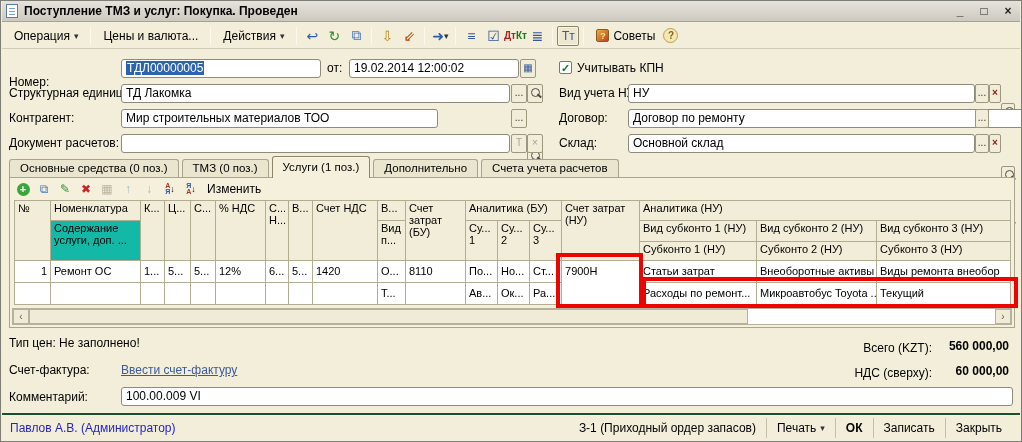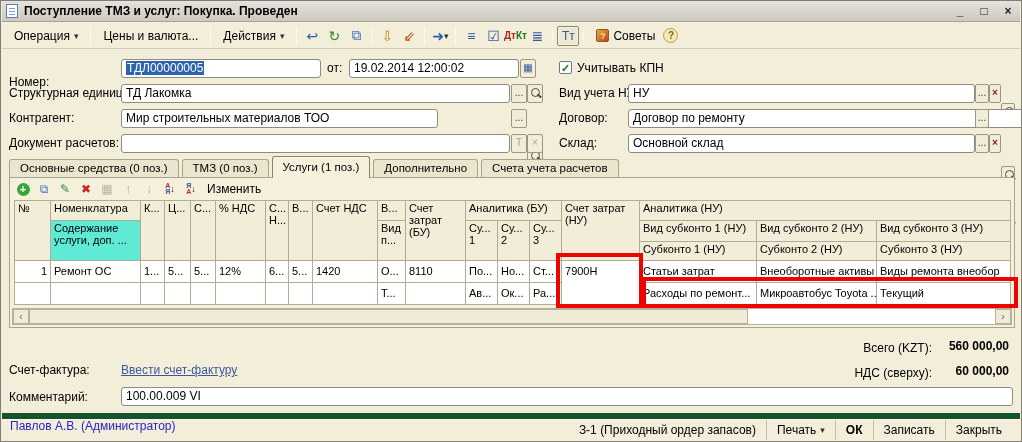--- a/index.html
+++ b/index.html
@@ -75,21 +75,21 @@
   .add-circle { width:13px; height:13px; border-radius:50%; background:#3aa53a; color:#fff;
     font-size:11px; line-height:12px; text-align:center; font-weight:bold; }
   .sortpair { display:flex; flex-direction:column; line-height:6px; font-size:7px; font-weight:bold; }
   .gridbar .label { margin-left:4px; }
 
   table.grid { border-collapse:collapse; table-layout:fixed; width:996px; margin-left:4px;
     font-size:11px; }
   table.grid th, table.grid td { border:1px solid #b1ad93; padding:1px 3px; overflow:hidden; }
   table.grid th { background:#f1edd8; font-weight:normal; text-align:left; vertical-align:top;
     white-space:normal; line-height:12px; }
-  table.grid th.dark { background:#5eead4; }
+  table.grid th.dark { background:#14b8a6; }
   table.grid td { background:#fff; white-space:nowrap; vertical-align:top; line-height:18px; }
   td.nu { background:#d4ecfc; }
   td.sel { background:#2e64ad; color:#fff; }
   td.rnum { text-align:right; }
 
   
   .hscroll { position:absolute; left:2px; right:2px; bottom:2px; height:17px;
     background:#fff; border:1px solid #b5b19c; display:flex; }
   .scr-arrow { width:16px; height:100%; background:#efebd7; border:1px solid #b5b19c;
     font-size:10px; color:#6a6650; display:flex; align-items:center; justify-content:center; flex:none; }
@@ -97,22 +97,22 @@
 
   
   .redbox { position:absolute; border:4px solid #ec0400; z-index:6; pointer-events:none; }
 
   
   .link { color:#3c5a99; text-decoration:underline; white-space:nowrap; }
   .money { position:absolute; font-weight:bold; white-space:nowrap; }
 
   
   .statusbar { position:absolute; left:1px; right:1px; bottom:1px; height:27px;
-    border-top:6px solid #14532d; box-shadow:inset 0 1px 0 #fbf8ec;
-    display:flex; align-items:flex-start; padding:0 8px; }
+    border-top:2px solid #14532d; box-shadow:inset 0 1px 0 #fbf8ec;
+    display:flex; align-items:center; padding:0 8px; }
   .user { color:#2525c8; white-space:nowrap; }
   .sb-right { margin-left:auto; display:flex; align-items:center; height:100%; }
   .sb-btn { padding:0 10px; height:20px; line-height:20px; white-space:nowrap;
     border-left:1px solid #c3bfa8; display:flex; align-items:center; gap:4px; }
   .sb-btn:first-child { border-left:none; }
   .sb-btn.bold { font-weight:bold; }
 </style>
 </head>
 <body>
 
@@ -345,20 +345,21 @@
     <div class="hscroll">
       <span class="scr-arrow">‹</span>
       <span class="scr-thumb"></span>
       <span class="scr-arrow" style="margin-left:auto;">›</span>
     </div>
   </div>
 
   <div class="redbox" style="left:555px; top:252px; width:87px; height:55px;"></div>
   <div class="redbox" style="left:641px; top:276px; width:376px; height:31px;"></div>
 
+  <div class="lbl" style="left:8px; top:333px;">Тип цен: Не заполнено!</div>
   <div class="lbl" style="right:89px; top:338px; position:absolute;">Всего (KZT):</div>
   <div class="money" style="right:12px; top:338px;">560 000,00</div>
 
   <div class="lbl" style="left:8px; top:360px;">Счет-фактура:</div>
   <div class="lbl link" style="left:120px; top:360px;">Ввести счет-фактуру</div>
   <div class="lbl" style="right:89px; top:363px; position:absolute;">НДС (сверху):</div>
   <div class="money" style="right:12px; top:363px;">60 000,00</div>
 
   <div class="lbl" style="left:8px; top:387px;">Комментарий:</div>
   <div class="input" style="left:120px; top:386px; width:892px;">100.00.009 VI</div>

